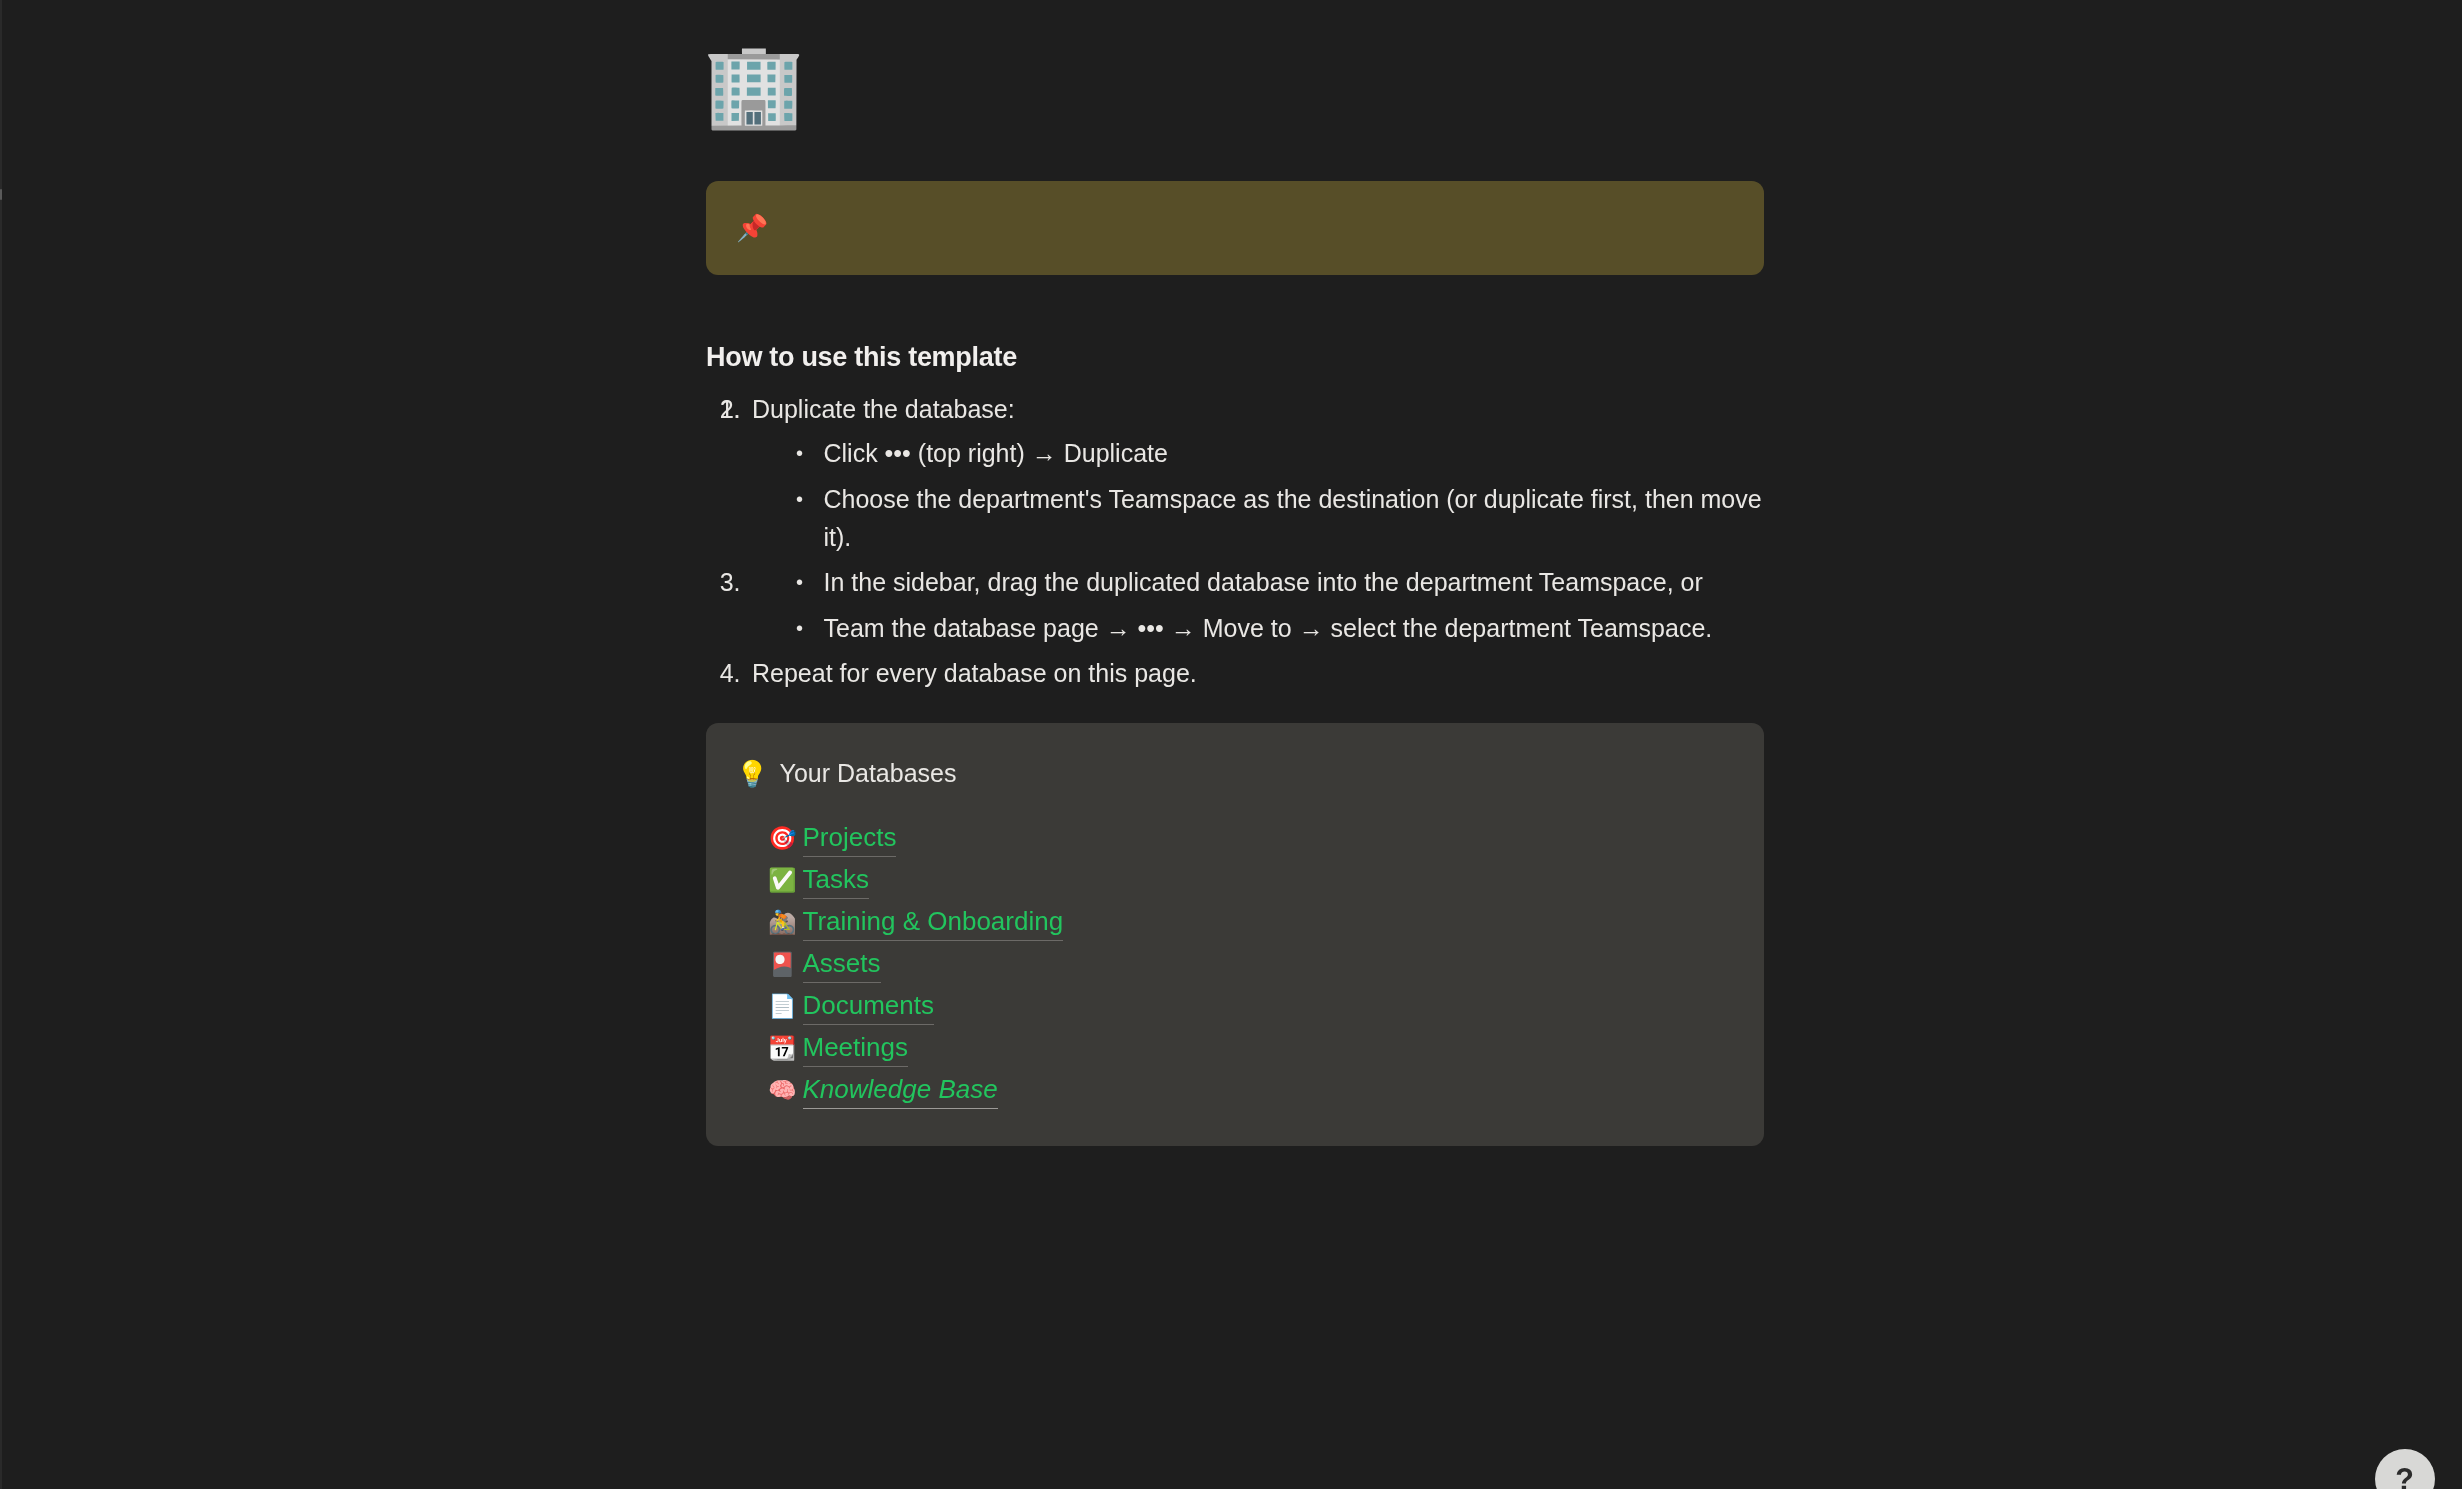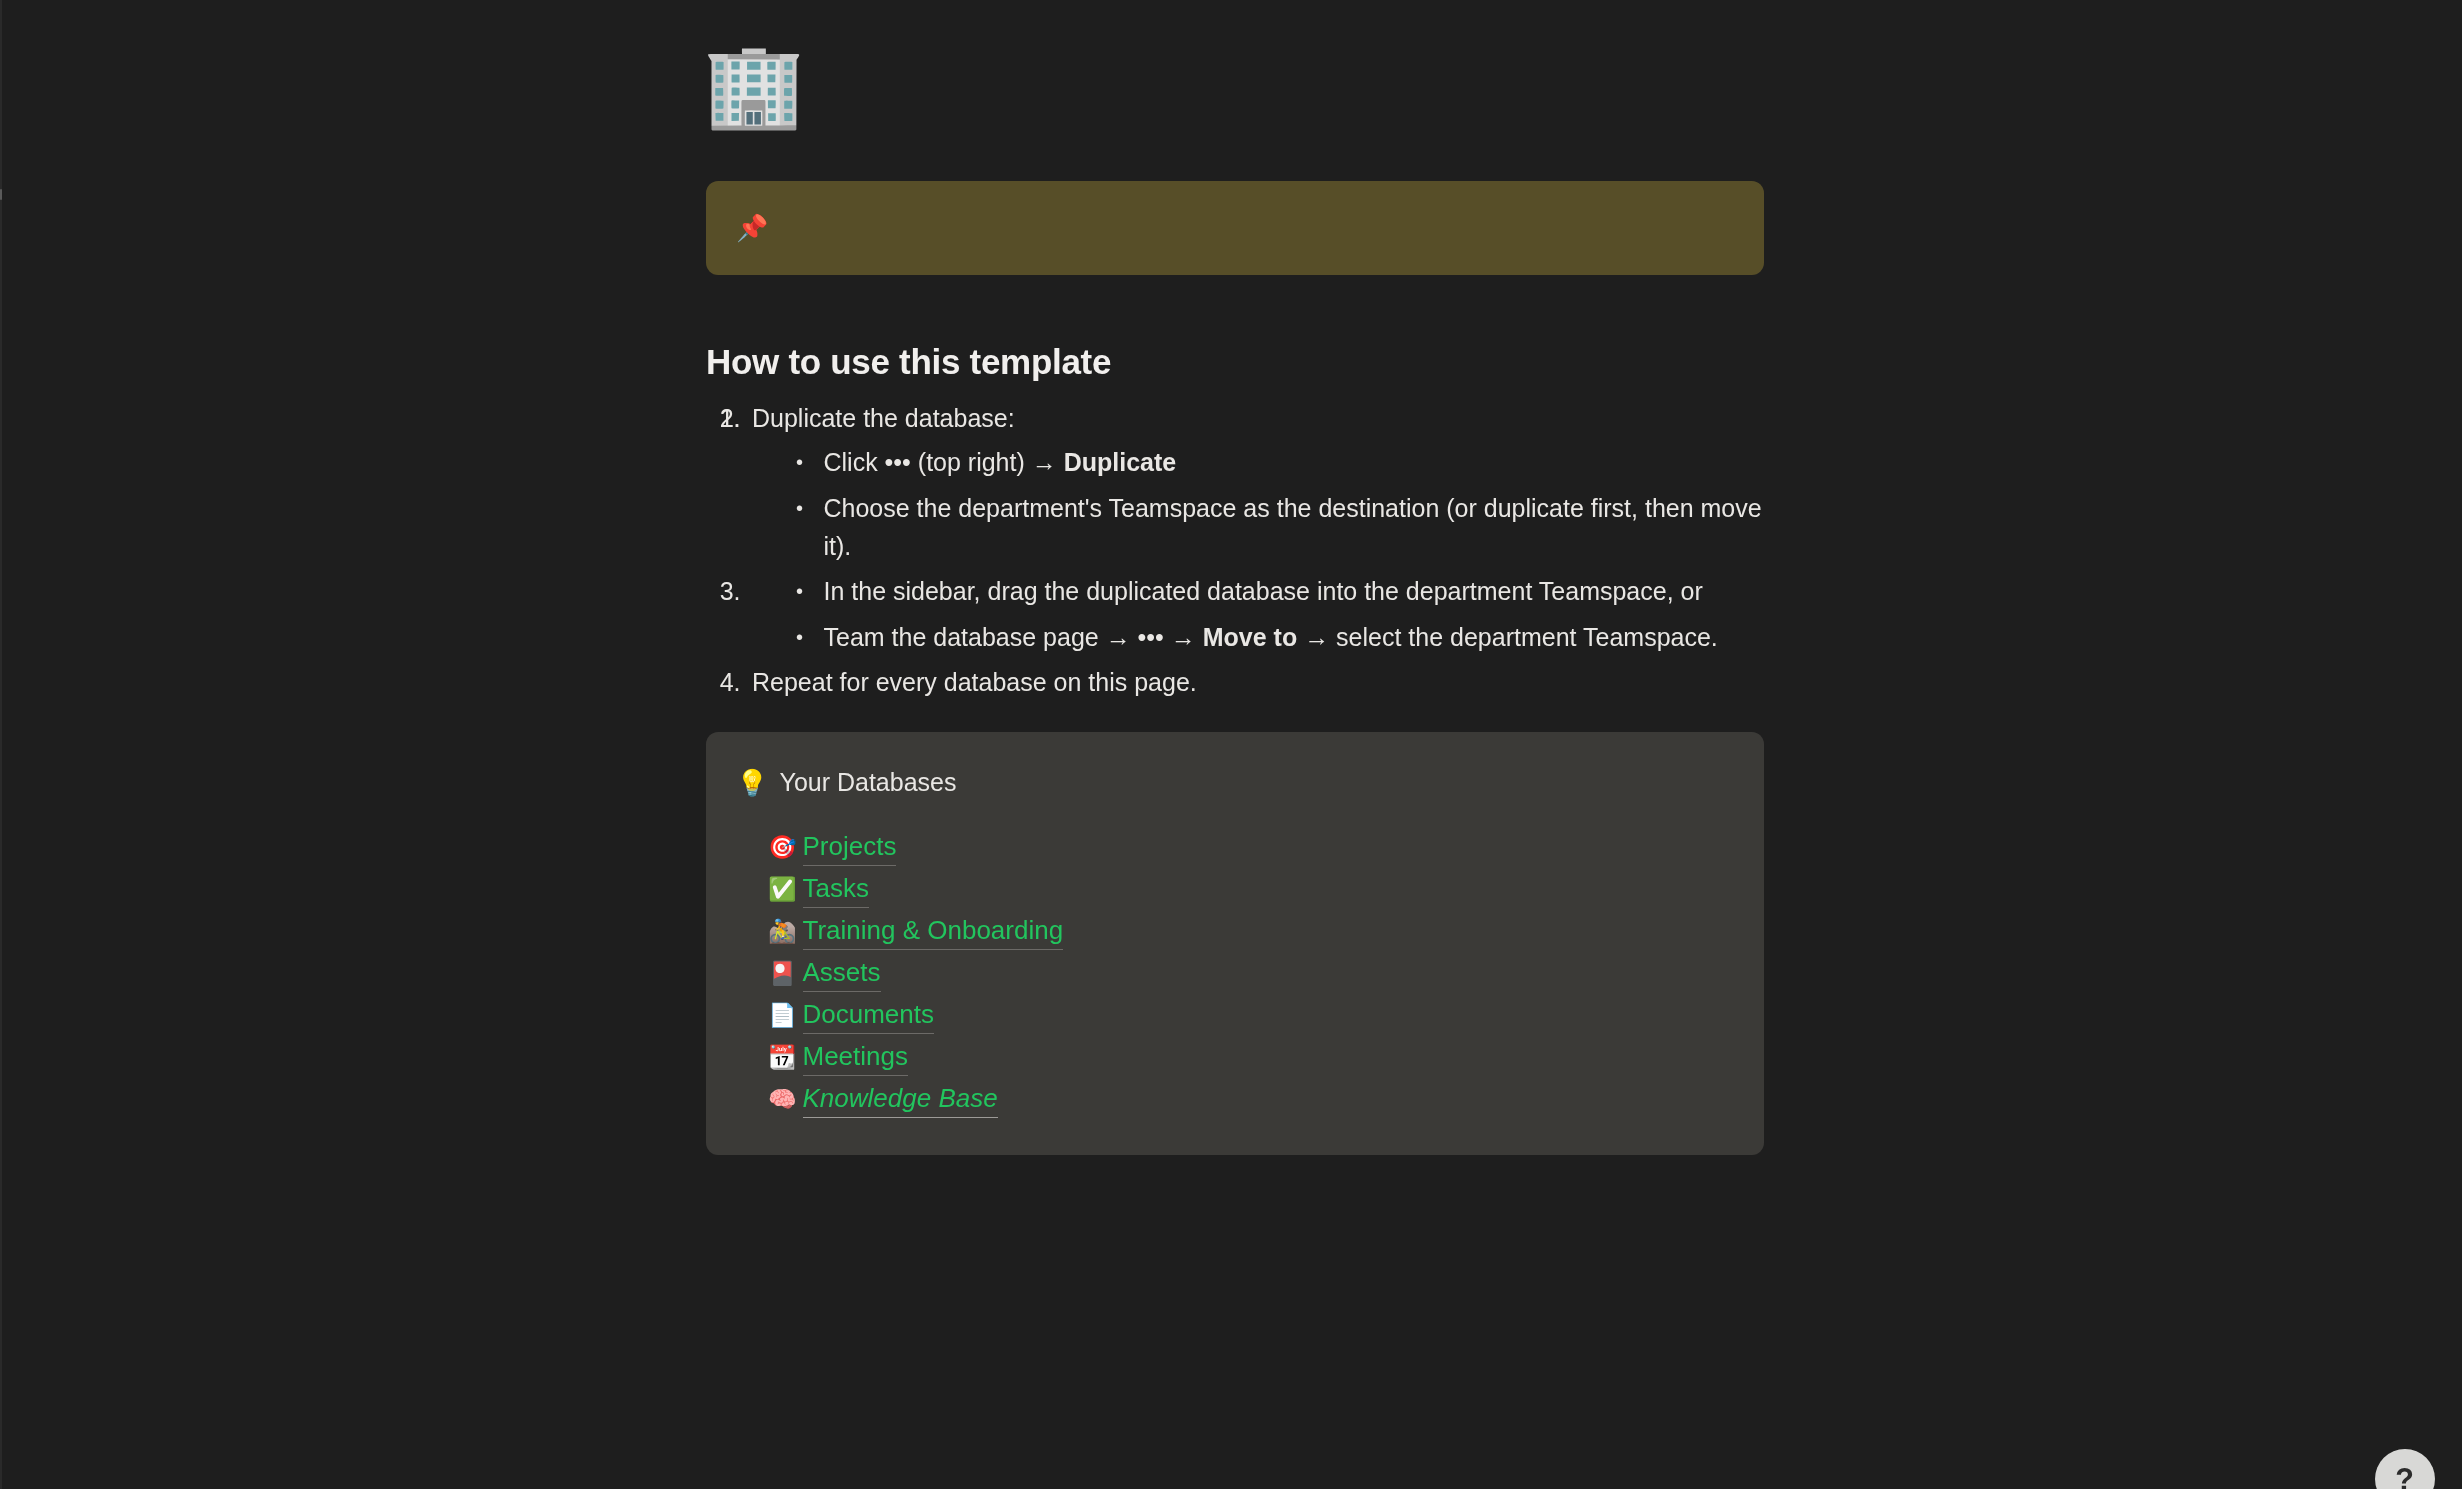--- a/index.html
+++ b/index.html
@@ -102,21 +102,21 @@
     flex-direction: column;
   }
   #callout-databases-head {
     display: flex;
     align-items: flex-start;
   }
   #callout-databases-head .callout-body { line-height: 37px; }
 
   
   #howto-heading {
-    font-size: 35px;
+    font-size: 27px;
     font-weight: 700;
     letter-spacing: -0.3px;
     color: #f1efed;
     margin: 67px 0 0 0;
   }
 
   
   ol.steps {
     list-style: none;
     margin: 17px 0 0 0;
@@ -158,21 +158,21 @@
   }
   ul.substeps > li.substep:first-child { margin-top: 0; }
   ul.substeps > li.substep > .bullet {
     position: absolute;
     left: 3.1px;
     top: 0;
     font-size: 20px;
     line-height: 38px;
     color: #e9e7e4;
   }
-  .b { font-weight: 700; }
+  .b { font-weight: 400; }
 
   
   ul.db-list {
     list-style: none;
     margin: 24.4px 0 0 0;
     padding: 0 0 0 32px;
   }
   ul.db-list > li.db-item {
     display: flex;
     align-items: center;

